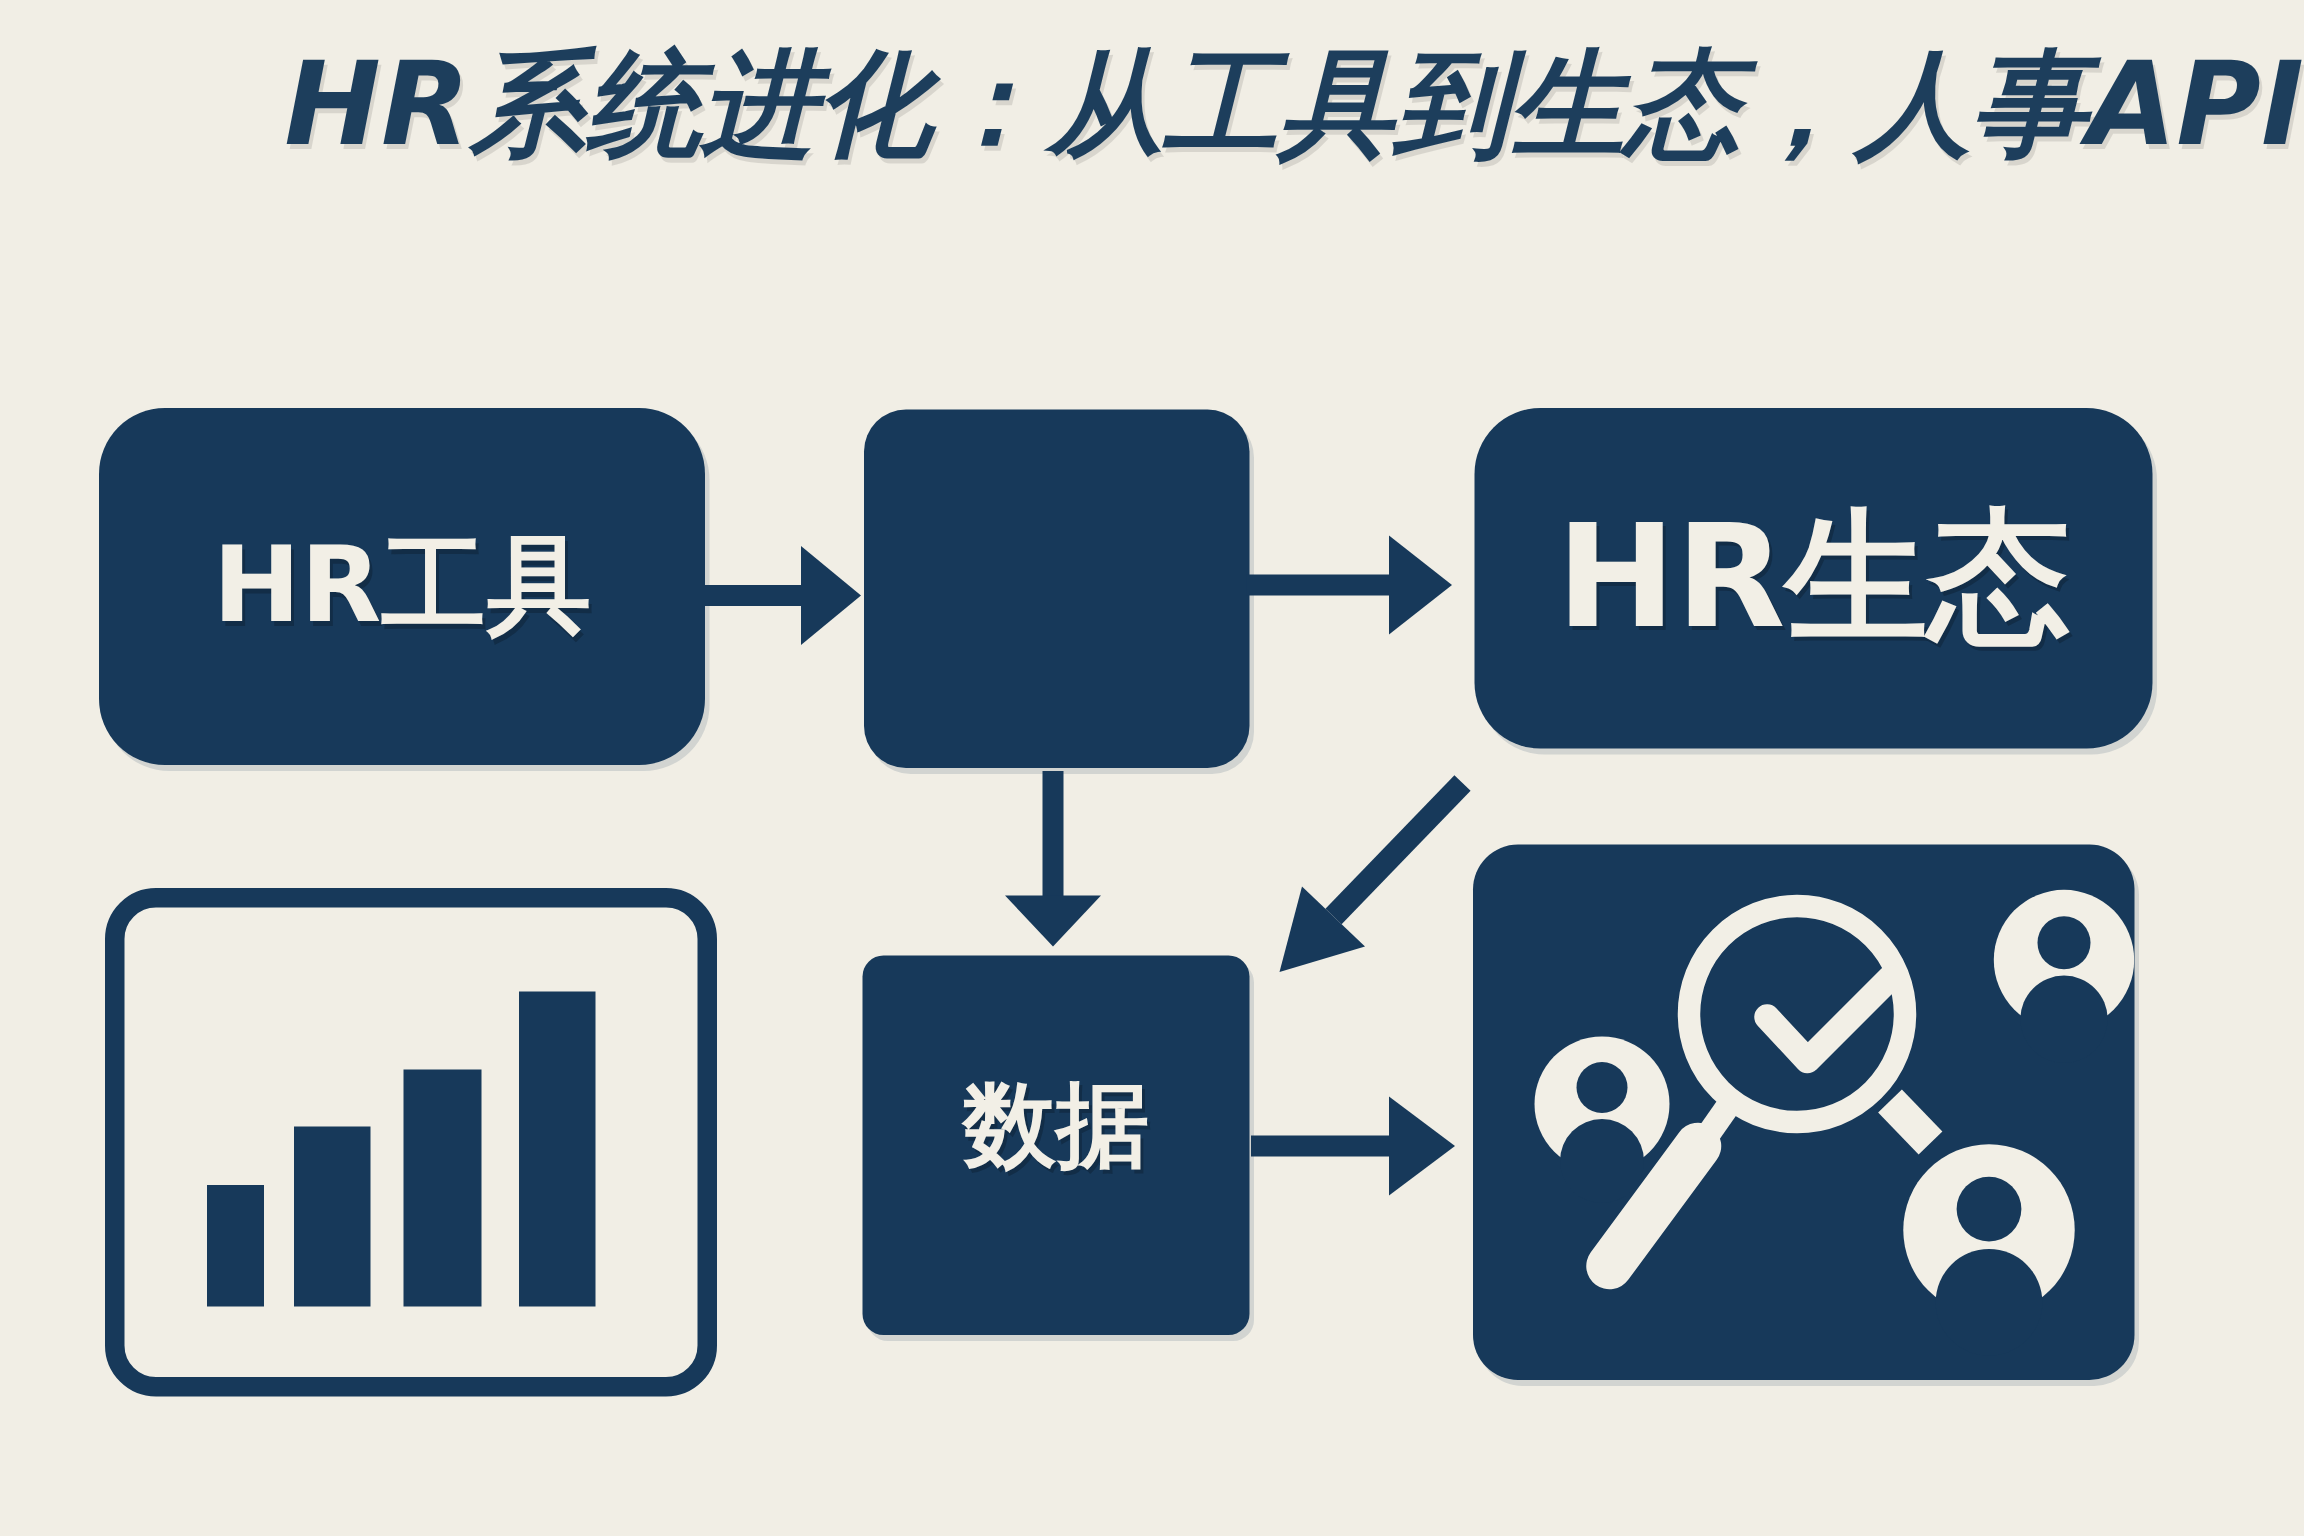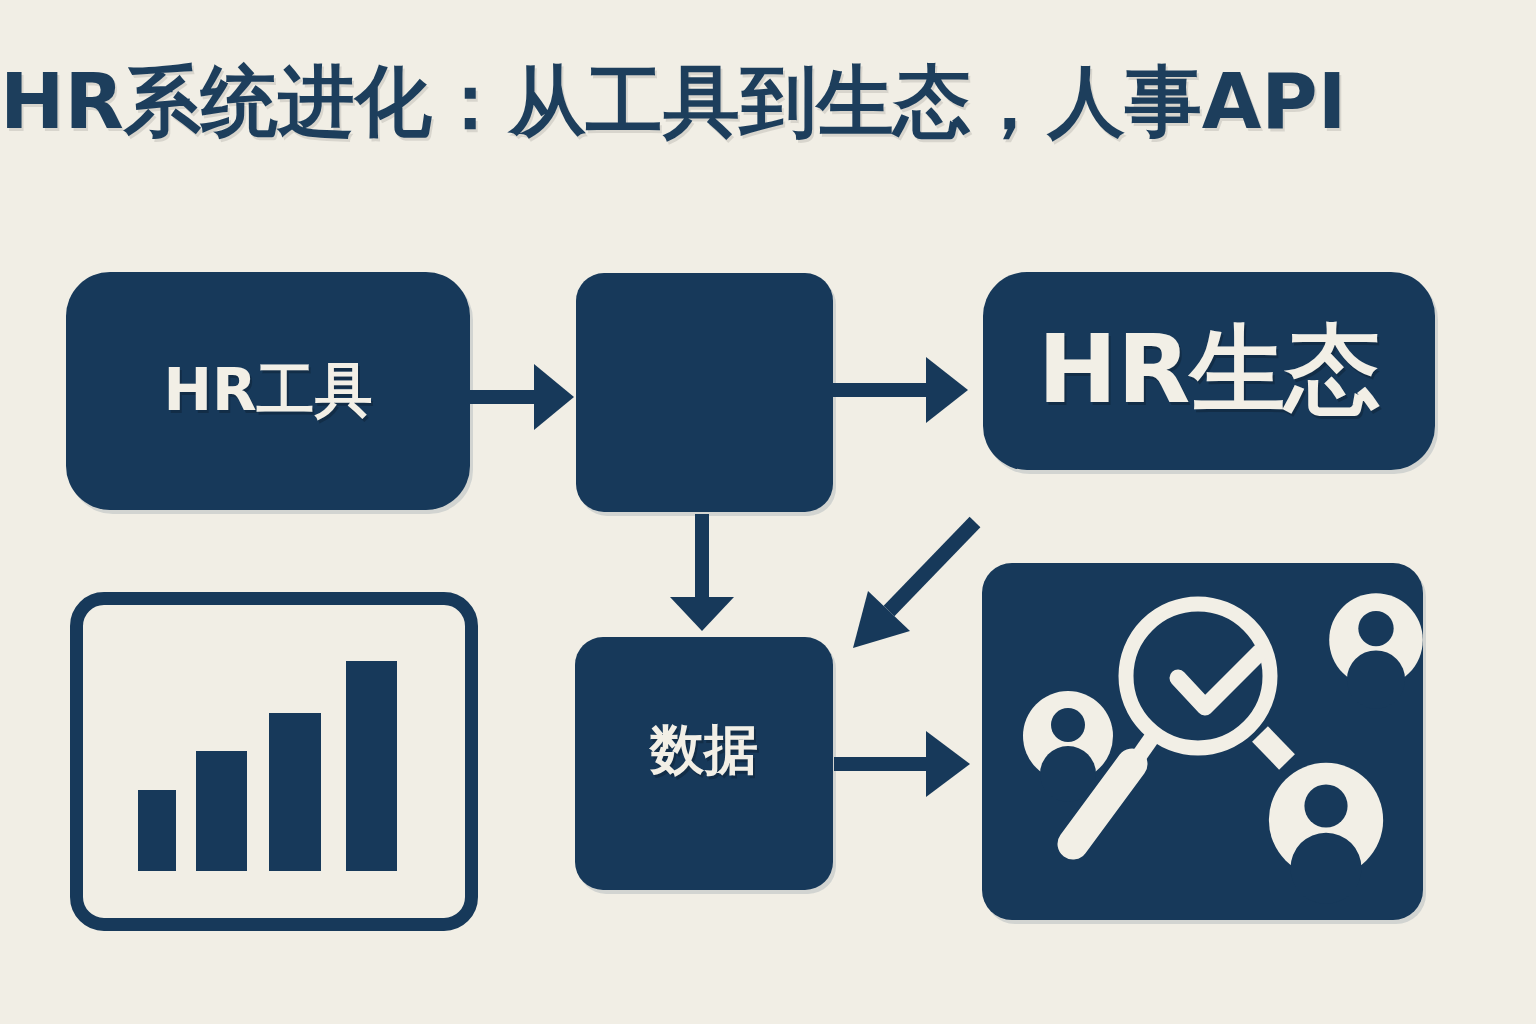--- a/index.html
+++ b/index.html
@@ -2,38 +2,39 @@
 <html><head>
 <meta charset="utf-8">
 <style>
   html,body{margin:0;padding:0;}
   body{
     width:1536px;height:1024px;position:relative;overflow:hidden;
     background:#f1eee5;
     font-family:"DejaVu Sans","Liberation Sans",sans-serif;
   }
   .title{
-    position:absolute;top:56px;left:0;width:1536px;
-    text-align:left;color:#1d3e5c;font-weight:800;
+    position:absolute;top:25px;left:0;width:1536px;
+    text-align:right;color:#1d3e5c;font-weight:800;
     font-size:77px;line-height:1.19;letter-spacing:0px;
     text-shadow:2px 3px 0 rgba(0,0,0,0.10);
     white-space:nowrap;
+    font-style:italic;
   }
   .box{
     position:absolute;display:flex;align-items:center;justify-content:center;
     background:#17395a;color:#f2efe6;font-weight:800;text-align:center;
     box-shadow:3px 4px 0 rgba(23,57,90,0.14);
   }
   .box .lbl{text-shadow:2px 3px 0 rgba(10,24,38,0.35);}
-  #box-hr-tools{left:66px;top:272px;width:404px;height:238px;border-radius:44px;font-size:58px;}
+  #box-hr-tools{left:66px;top:272px;width:404px;height:238px;border-radius:44px;font-size:70px;}
   #box-hr-api{left:576px;top:273px;width:257px;height:239px;border-radius:28px;flex-direction:column;}
   #box-hr-api .l1{font-size:66px;line-height:1.0;margin-bottom:14px;}
   #box-hr-api .l2{font-size:74px;line-height:1.0;}
-  #box-hr-eco{left:983px;top:272px;width:452px;height:198px;border-radius:44px;font-size:95px;}
-  #box-data{left:575px;top:637px;width:258px;height:253px;border-radius:28px;flex-direction:column;font-size:54px;}
+  #box-hr-eco{left:983px;top:272px;width:452px;height:227px;border-radius:44px;font-size:95px;}
+  #box-data{left:575px;top:637px;width:258px;height:253px;border-radius:14px;flex-direction:column;font-size:62px;}
   #box-data .l1{line-height:1.0;margin-bottom:28px;}
   #box-data .l2{line-height:1.0;}
   #box-chart{
     position:absolute;left:70px;top:592px;width:408px;height:339px;
     border:13px solid #17395a;border-radius:34px;box-sizing:border-box;
     background:transparent;
   }
   #box-people{
     position:absolute;left:982px;top:563px;width:441px;height:357px;
     border-radius:30px;background:#17395a;

